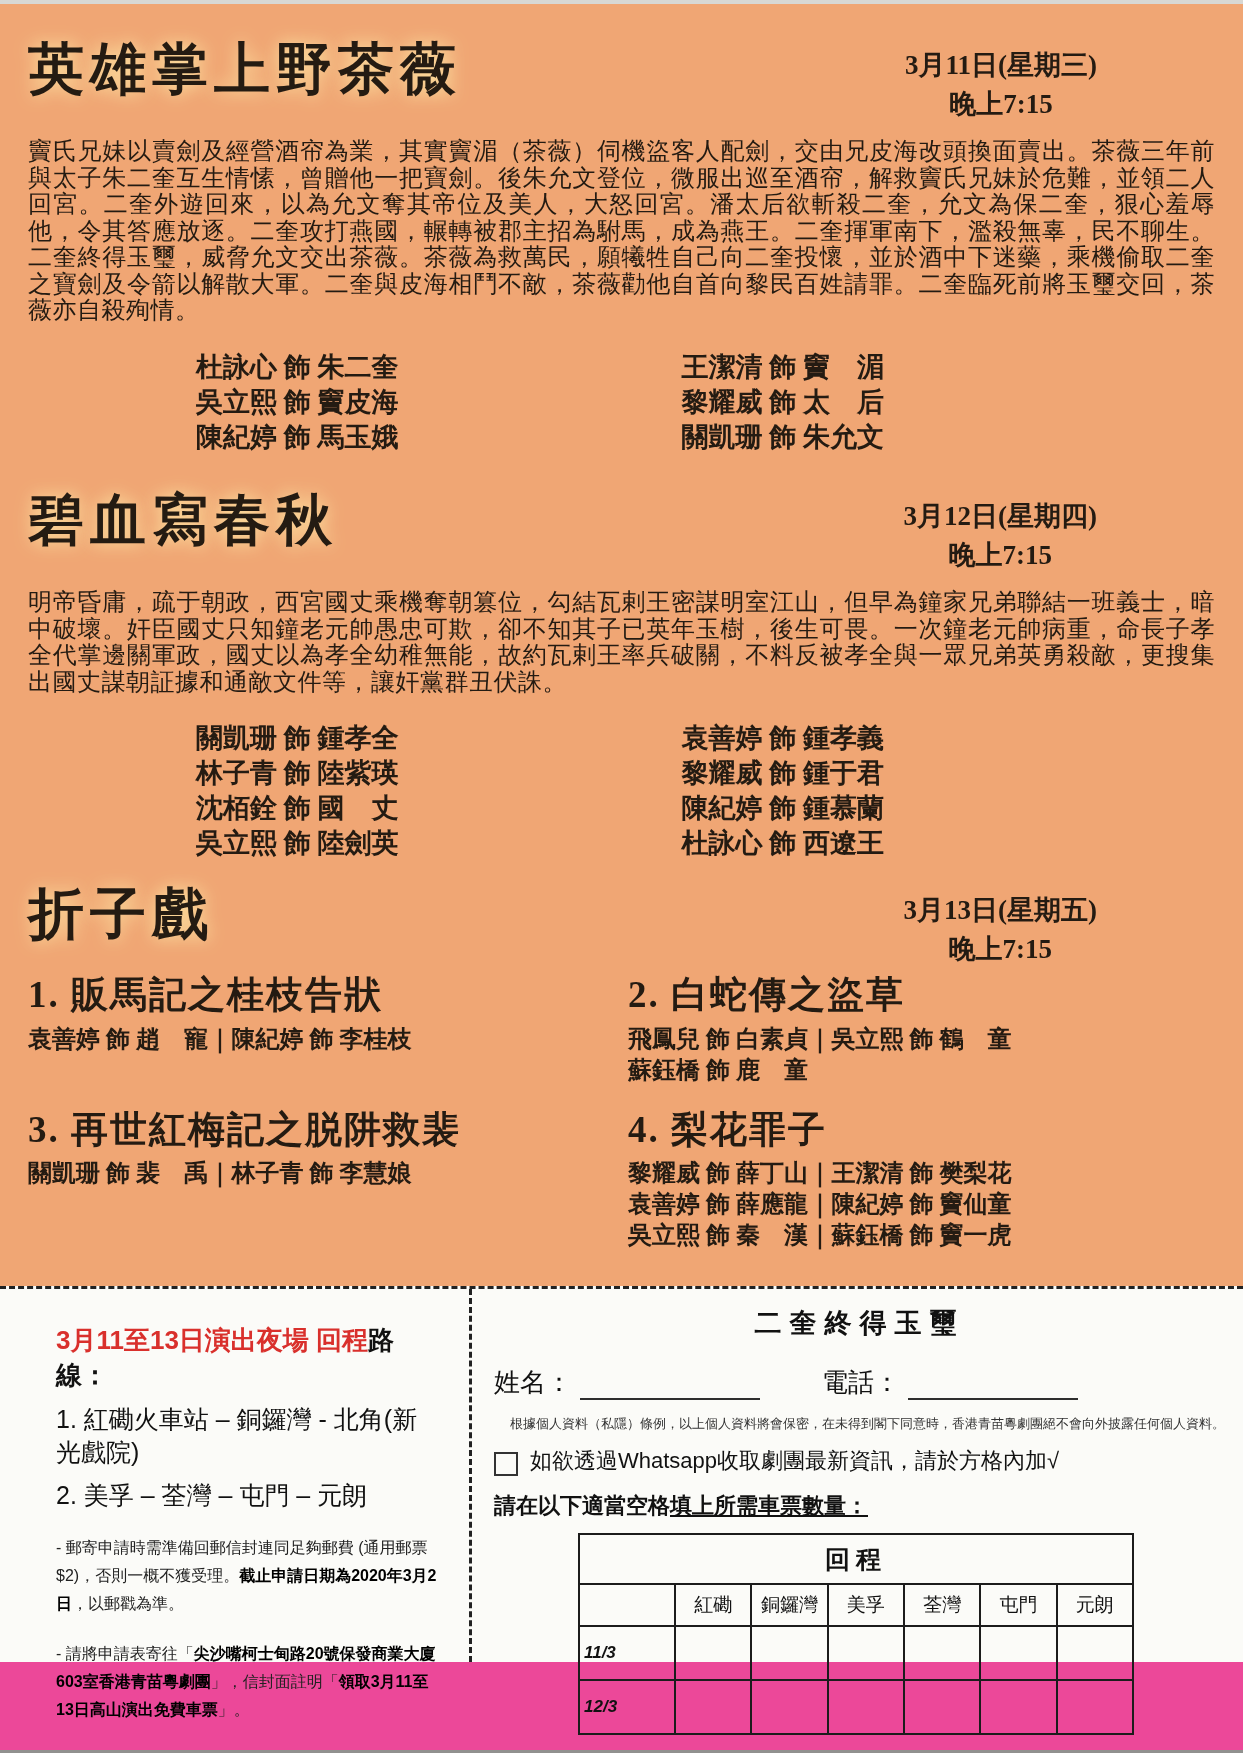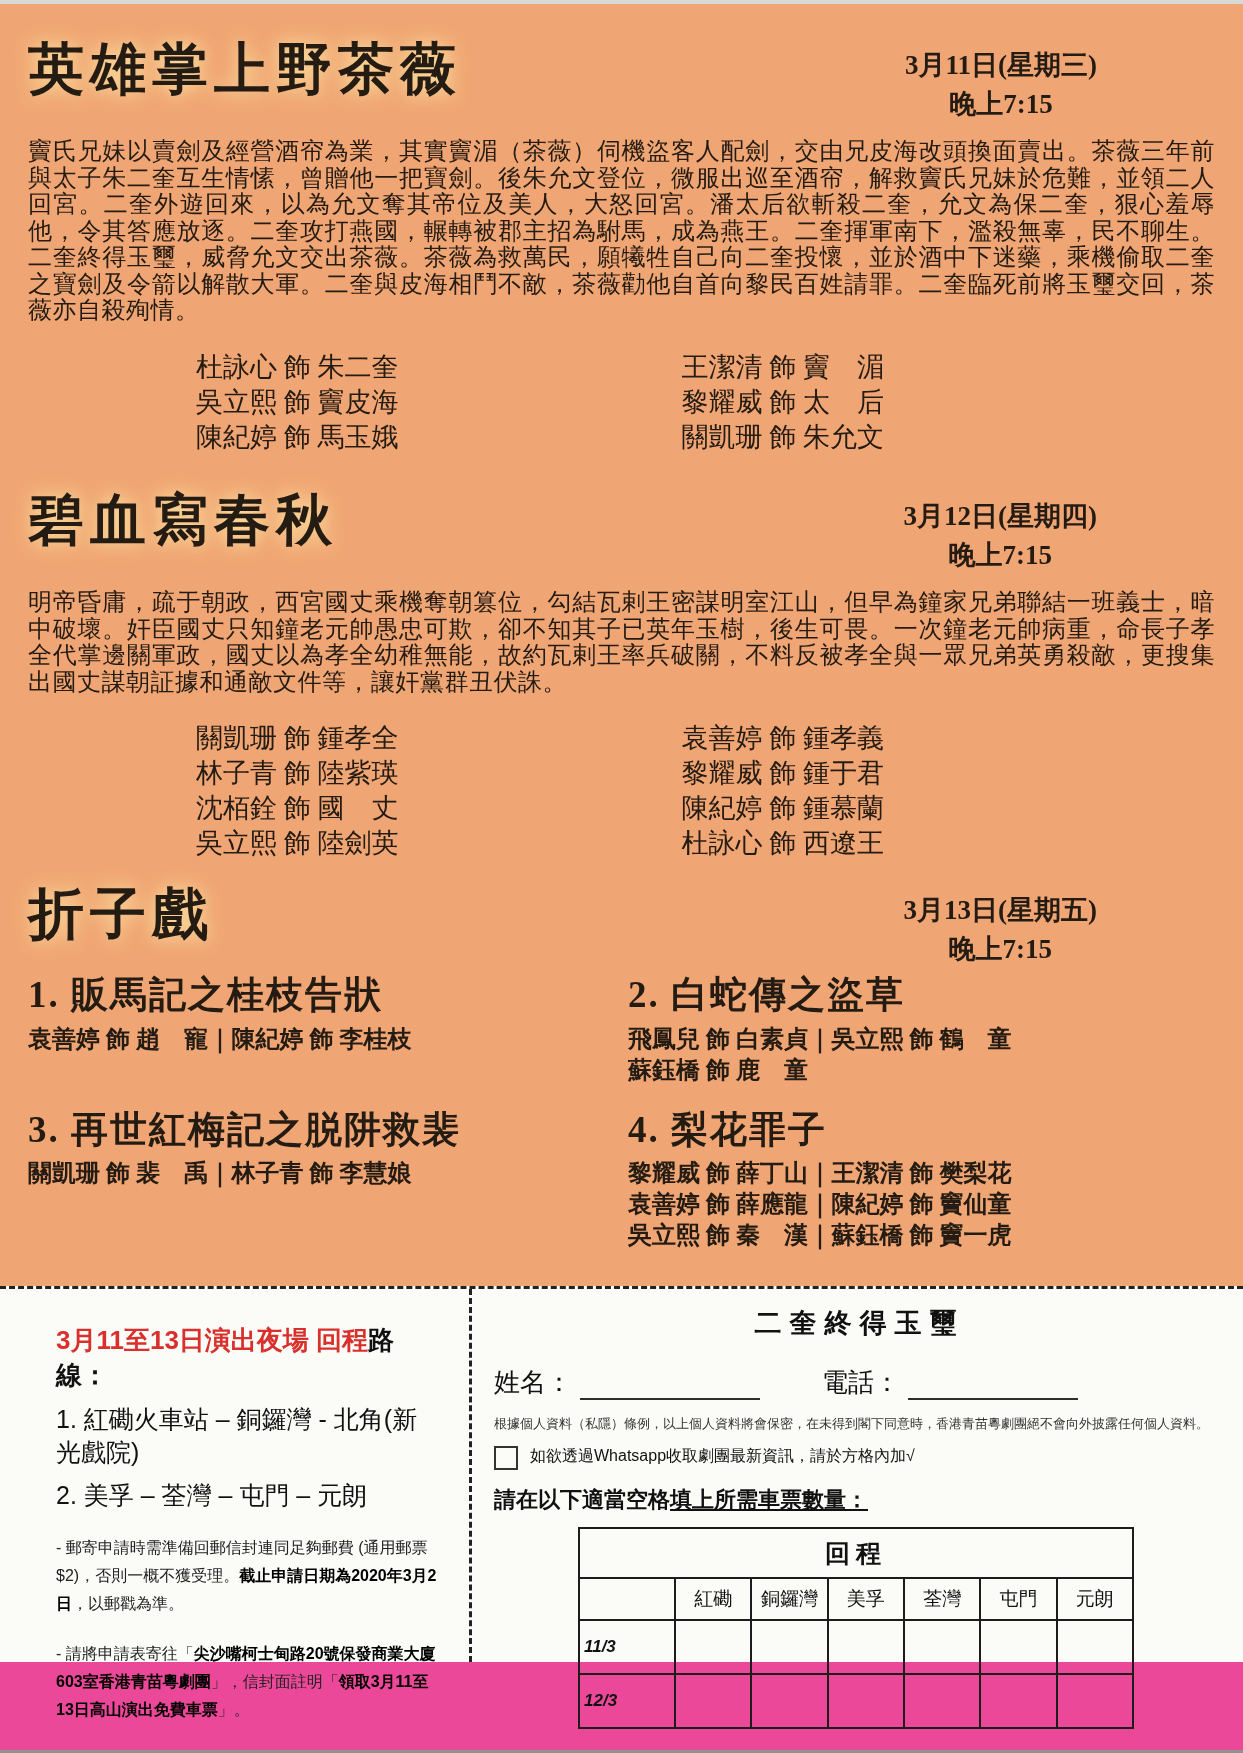--- a/index.html
+++ b/index.html
@@ -6,21 +6,21 @@
   .page{position:relative;width:1243px;height:1753px;margin:4px auto;background:#ec4899;
         font-family:"Liberation Serif",serif;color:#241b12;overflow:hidden;}
   
   .orange{height:1282px;background:linear-gradient(180deg,#efa271 0%,#f2a976 55%,#efa univ 100%);
           background-color:#f0a674;padding:0 28px;box-sizing:border-box;}
   .show-head{display:flex;justify-content:space-between;align-items:flex-start;}
   .show-title{font-size:56px;font-weight:bold;letter-spacing:6px;margin:0;line-height:1.12;
               text-shadow:0 0 18px rgba(255,238,170,.9);}
   .show-date{margin-right:118px;text-align:center;font-size:27px;font-weight:bold;line-height:1.45;padding-top:8px;white-space:nowrap;}
   .synopsis{font-size:24px;line-height:26.5px;text-align:justify;margin:14px 0 0;letter-spacing:.5px;}
-  .cast{display:flex;margin-top:26px;font-size:27px;line-height:35px;font-weight:normal;}
+  .cast{display:flex;margin-top:26px;font-size:27px;line-height:35px;font-weight:bold;}
   .cast-col{width:50%;box-sizing:border-box;}
   .cast-col.left{padding-left:168px;}
   .cast-col.right{padding-left:60px;}
   .show2{margin-top:34px;}
   .show3{margin-top:22px;}
   .exc-grid{display:grid;grid-template-columns:600px 1fr;margin-top:4px;}
   .exc{margin-bottom:22px;}
   .exc-title{font-size:37px;font-weight:bold;margin:0 0 6px;letter-spacing:2px;line-height:1.2;}
   .exc-cast{font-size:24px;line-height:31px;font-weight:bold;}
   
@@ -33,22 +33,22 @@
   .route-line{font-size:25px;margin-top:10px;color:#111;}
   .note{font-size:16px;line-height:28px;margin:22px 0 0;color:#222;}
   .note strong{color:#000;}
   .form-title{text-align:center;font-size:27px;font-weight:bold;letter-spacing:8px;color:#111;}
   .form-row{display:flex;align-items:flex-end;margin-top:24px;font-size:26px;color:#111;}
   .blank{display:inline-block;border-bottom:2px solid #2e2e2e;height:28px;}
   .blank.name{width:180px;margin-left:8px;}
   .flabel.phone{margin-left:62px;}
   .blank.phone{width:170px;margin-left:8px;}
   .blank.addr{flex:1;margin:0 26px 0 8px;}
-  .privacy{font-size:13px;margin-top:15px;white-space:nowrap;color:#333;}
-  .check-row{margin-top:13px;font-size:16px;display:flex;align-items:flex-start;gap:12px;color:#111;}
+  .privacy{font-size:13px;margin-top:15px;white-space:nowrap;color:#333;text-align:right;}
+  .check-row{margin-top:13px;font-size:22px;display:flex;align-items:flex-end;gap:12px;color:#111;}
   .checkbox{width:20px;height:20px;border:2px solid #333;display:inline-block;flex:none;}
   .instr{margin-top:15px;font-size:22px;font-weight:bold;color:#111;}
   .instr .u{text-decoration:underline;}
   .ticket-table{border-collapse:collapse;margin:12px 0 0 84px;table-layout:fixed;width:556px;color:#111;}
   .ticket-table th,.ticket-table td{border:2px solid #1c1c1c;padding:4px;}
   .ticket-table th{font-size:25px;font-weight:bold;height:40px;letter-spacing:6px;}
   .stations td{font-size:19px;text-align:center;height:32px;}
   .qty-row td{height:44px;}
   .qty-row .rowhead{font-size:17px;font-weight:bold;font-style:italic;border-radius:9px;}
   .scan-edge{position:absolute;left:0;right:0;bottom:0;height:7px;background:#91918f;}

